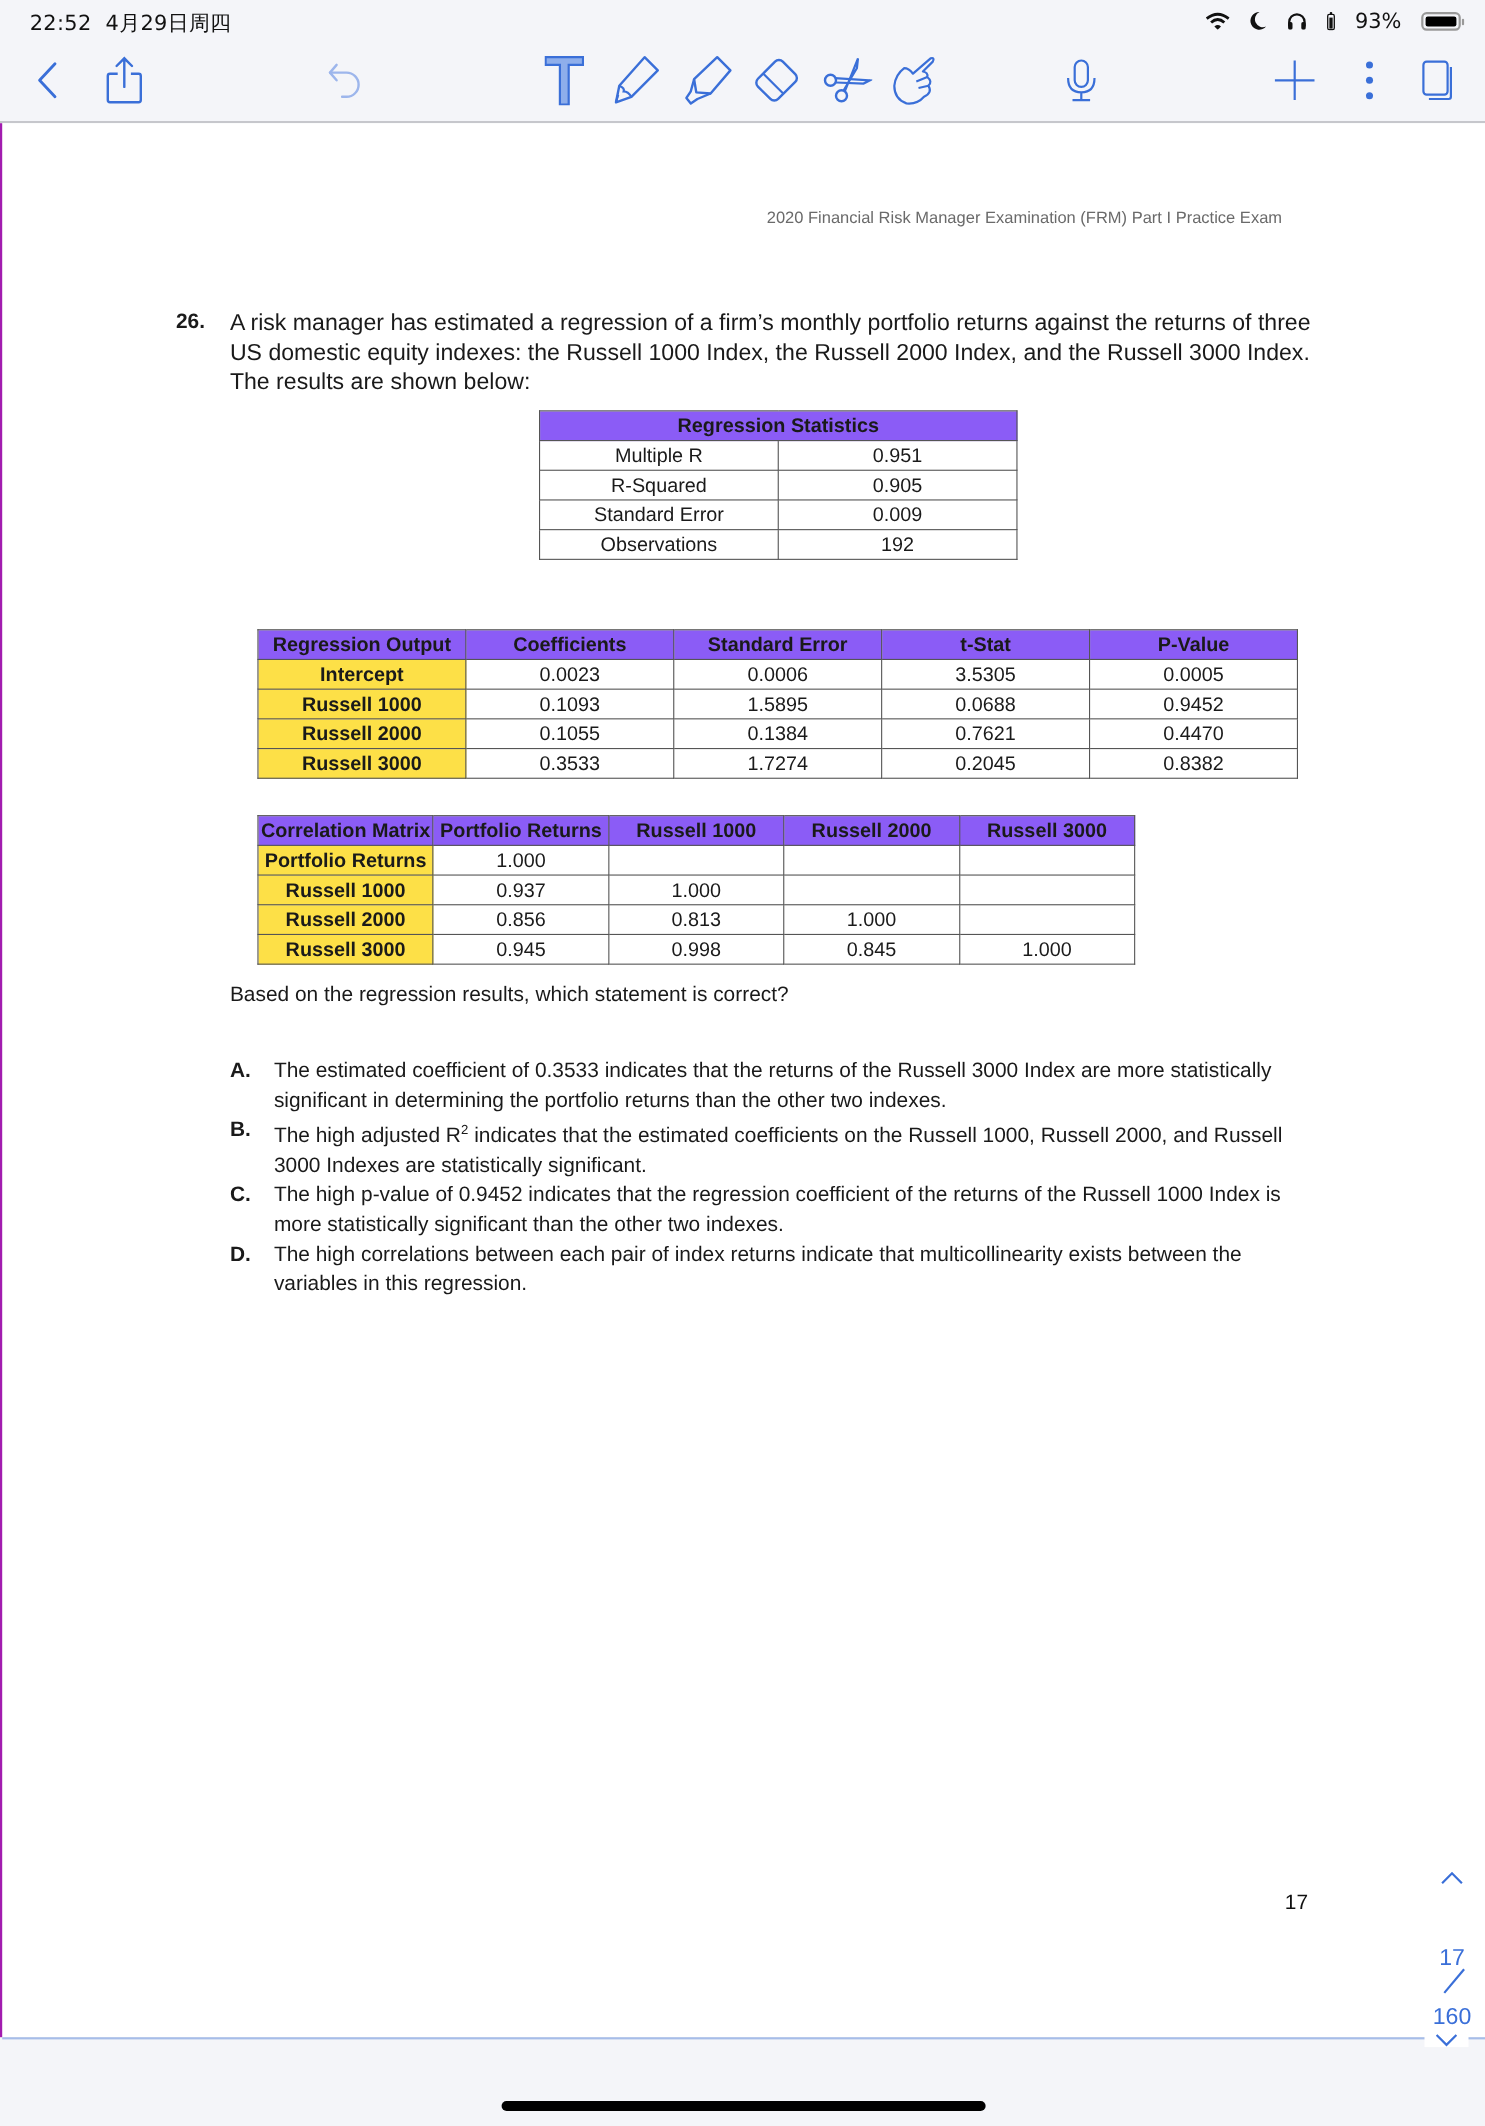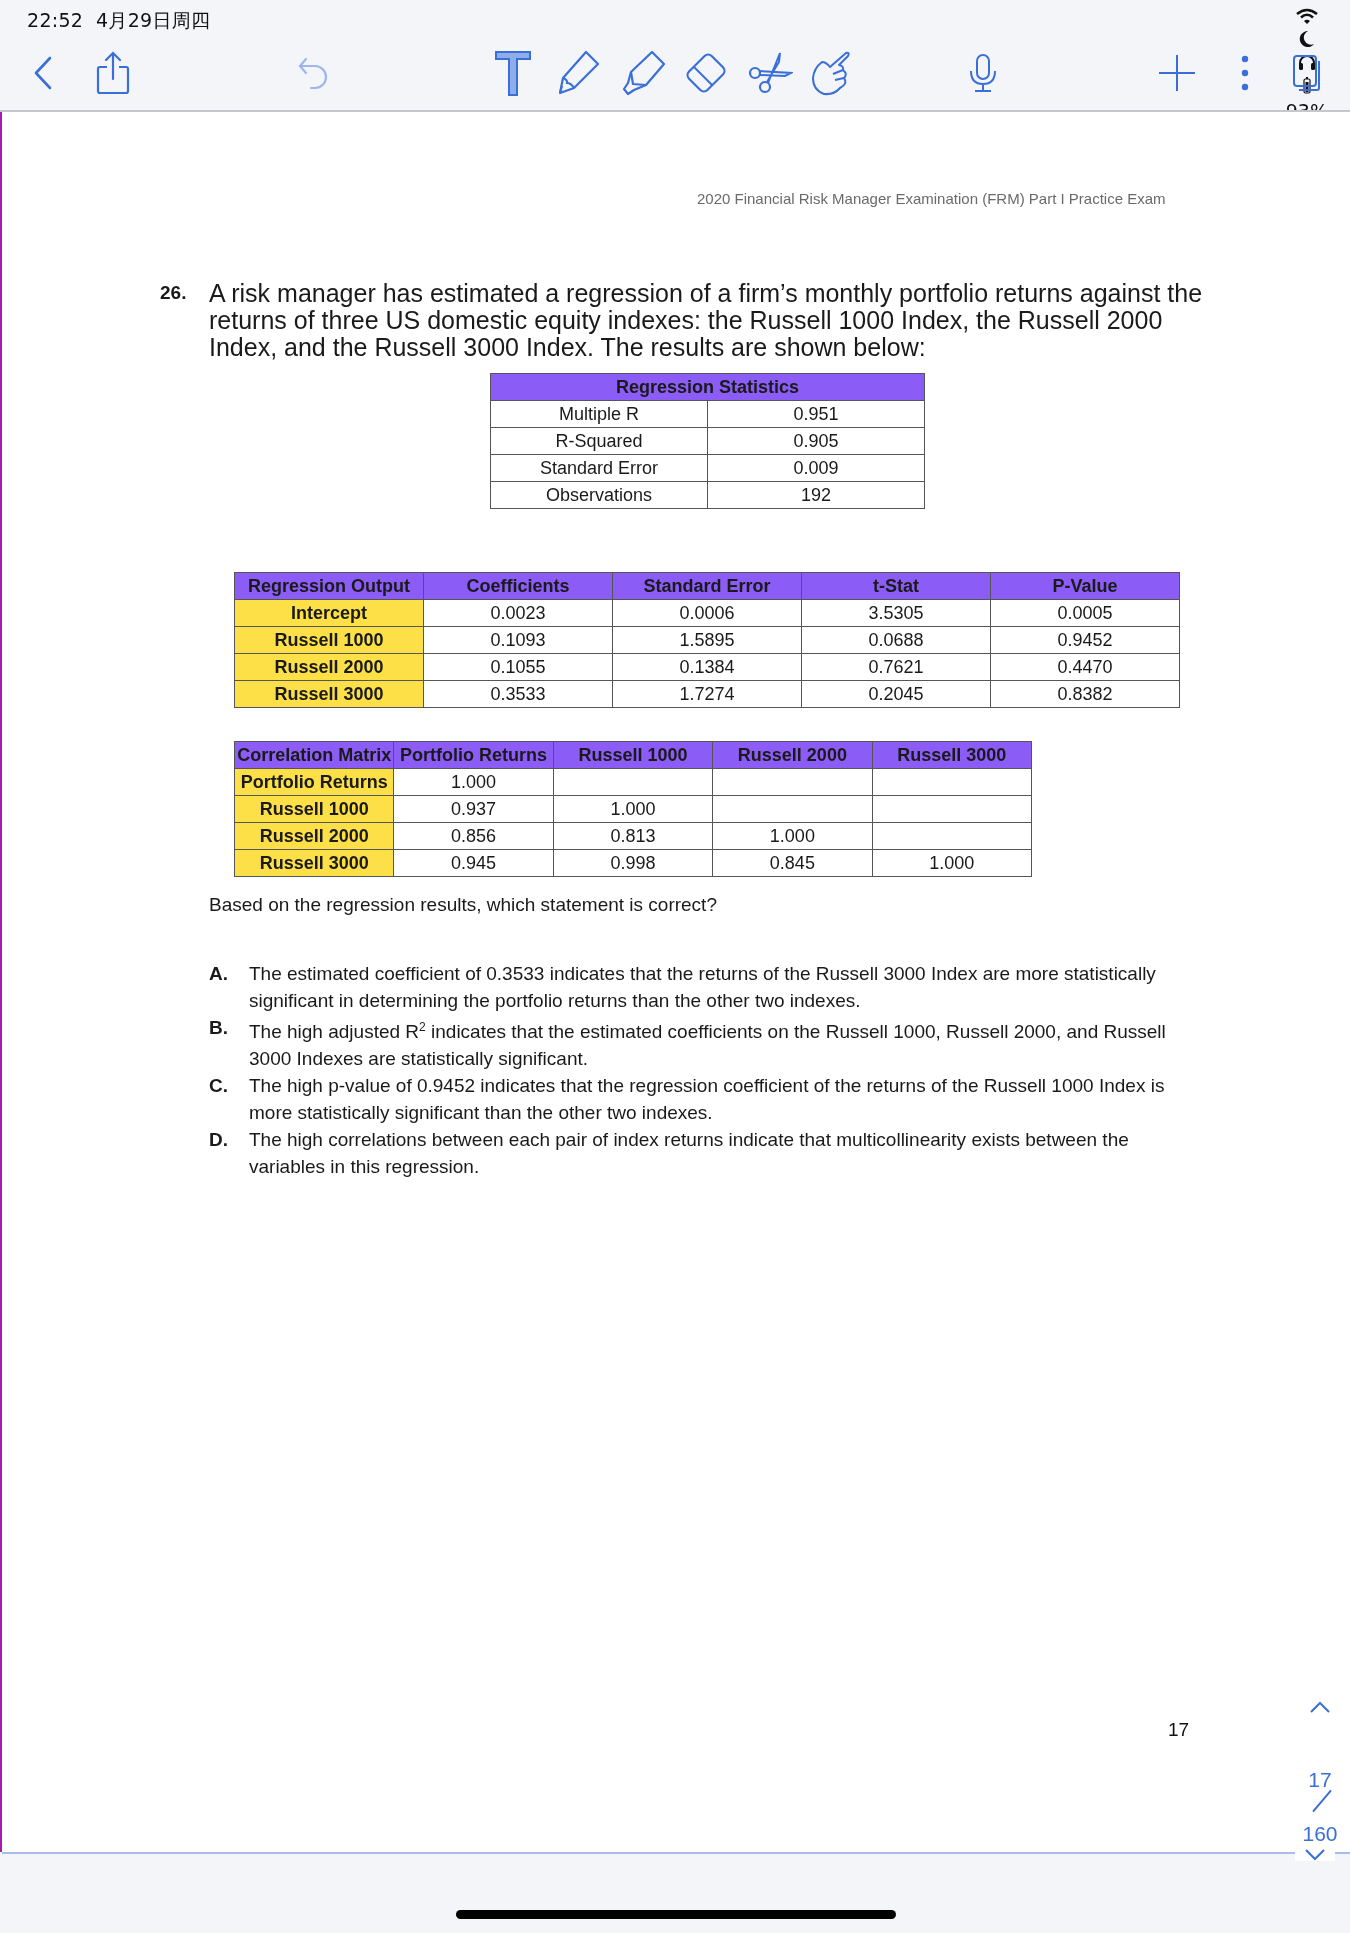--- a/index.html
+++ b/index.html
@@ -1,29 +1,29 @@
 <!DOCTYPE html>
 <html><head>
 <meta charset="utf-8">
 <style>
   html, body { margin:0; padding:0; }
   body { width:1350px; height:1933px; position:relative; overflow:hidden; background:#f4f5f9; font-family:"Liberation Sans", sans-serif; }
   .status { position:absolute; top:0; left:0; width:1350px; height:42px; }
   .status .time { position:absolute; left:27px; top:8px; font-size:19px; color:#111; font-family:"DejaVu Sans", sans-serif; letter-spacing:0.3px; }
-  .status .right { position:absolute; right:22px; top:8px; display:flex; align-items:center; gap:6px; font-size:19px; color:#111; font-family:"DejaVu Sans", sans-serif;flex-direction:column; }
+  .status .right { position:absolute; right:22px; top:8px; display:flex; align-items:center; gap:18px; font-size:19px; color:#111; font-family:"DejaVu Sans", sans-serif; }
   .battery { width:36px; height:17px; border:2px solid #999; border-radius:5px; position:relative; box-sizing:border-box; padding:2px; }
   .battery .fill { width:100%; height:100%; background:#000; border-radius:2px; }
   .battery:after { content:""; position:absolute; right:-5px; top:4px; width:2px; height:6px; background:#999; border-radius:1px; }
   .toolbar { position:absolute; top:42px; left:0; width:1350px; height:68px; border-bottom:2px solid #c6c7cc; }
   .tb-icon { position:absolute; top:8px; width:46px; height:46px; display:flex; align-items:center; justify-content:center; cursor:pointer; }
   .tb-icon svg { display:block; }
   .page { position:absolute; top:112px; left:0; width:1350px; height:1740px; background:#fff; border-left:2px solid #a21caf; box-sizing:border-box; }
   .doc-header { position:absolute; left:695px; top:78px; font-size:15px; color:#6a6a6a; white-space:nowrap; font-family:"Liberation Sans Narrow","Liberation Sans", sans-serif; }
   .q-num { position:absolute; left:158px; top:170px; font-weight:bold; font-size:19px; color:#1a1a1a; }
-  .q-text { position:absolute; left:207px; top:168px; width:1000px; font-size:25px; line-height:27px; color:#1a1a1a; }
+  .q-text { position:absolute; left:207px; top:168px; width:1000px; font-size:21px; line-height:27px; color:#1a1a1a; }
   table { border-collapse:collapse; position:absolute; font-size:18px; color:#1a1a1a; }
   td, th { border:1.5px solid #555; text-align:center; padding:0; height:26px; }
   th { background:#8b5cf6; font-weight:bold; }
   .stats { left:488px; top:261px; width:435px; }
   .stats td.lbl { width:216px; }
   .reg { left:232px; top:460px; width:946px;padding-left:17px; }
   .reg td, .reg th { width:20%; }
   .reg td.rowh, .corr td.rowh { background:#fde047; font-weight:bold; }
   .corr { left:232px; top:629px; width:798px; }
   .corr td, .corr th { width:20%; }

